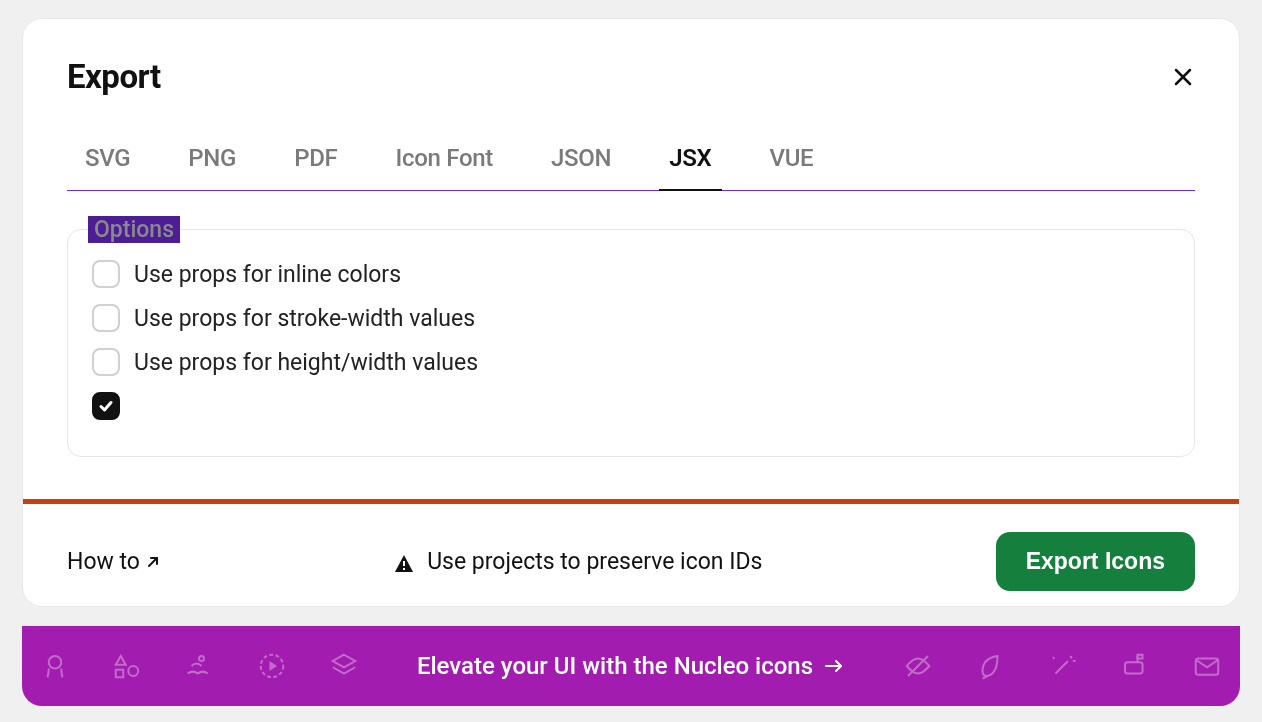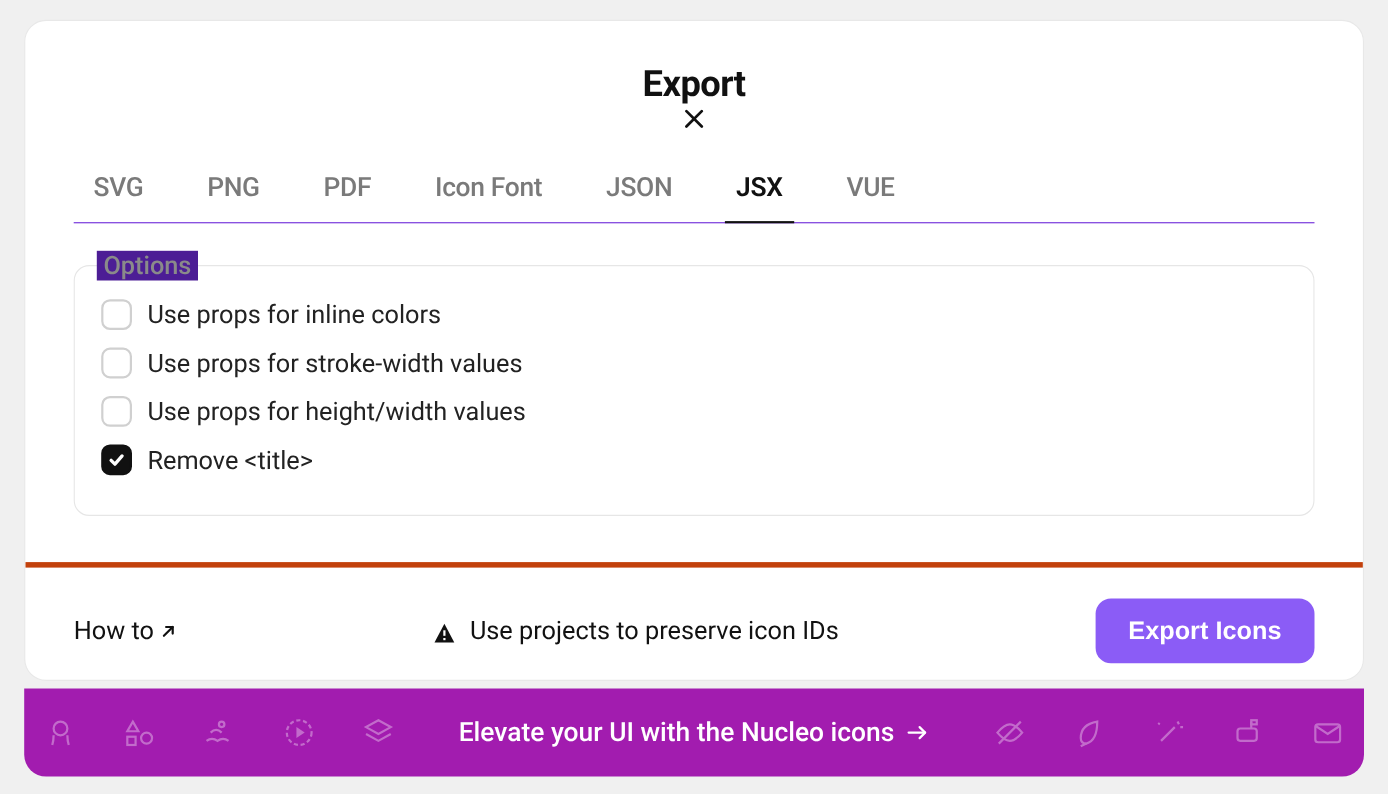--- a/index.html
+++ b/index.html
@@ -23,22 +23,21 @@
       flex-direction: column;
       overflow: hidden;
     }
     .modal-body {
       padding: 38px 44px 42px 44px;
     }
     .modal-header {
       display: flex;
       justify-content: space-between;
       align-items: center;
-      margin-bottom: 30px;
-      flex-direction: column;
+      margin-bottom: 42px;
     }
     .modal-title {
       font-size: 33px;
       font-weight: 700;
       color: #111;
       letter-spacing: -0.5px;
     }
     .close-btn {
       width: 24px;
       height: 24px;
@@ -135,21 +134,21 @@
       gap: 6px;
     }
     .footer-center {
       display: flex;
       align-items: flex-end;
       gap: 12px;
       font-size: 23px;
       color: #111;
     }
     .export-btn {
-      background: #8b5cf6;
+      background: #15803d;
       color: #fff;
       font-size: 23px;
       font-weight: 600;
       padding: 16px 30px;
       border-radius: 14px;
       border: none;
       cursor: pointer;
     }
     .banner {
       position: absolute;
@@ -227,21 +226,20 @@
       <div class="option-row">
         <div class="checkbox"></div>
         <div class="option-label">Use props for height/width values</div>
       </div>
       <div class="option-row">
         <div class="checkbox checked">
           <svg width="16" height="16" viewBox="0 0 16 16" stroke="#fff" stroke-width="3" fill="none" stroke-linecap="round" stroke-linejoin="round">
               <polyline points="3,8.5 6.5,12 13,4.5"></polyline>
             </svg>
         </div>
-        <div class="option-label">Remove &lt;title&gt;</div>
       </div>
     </div>
   </div>
 
   <div class="modal-footer">
     <div class="howto">
       <span>How to</span>
       <svg width="14" height="14" viewBox="0 0 14 14" stroke="#111" stroke-width="2" fill="none" stroke-linecap="round" stroke-linejoin="round">
           <line x1="3" y1="11" x2="11" y2="3"></line>
           <polyline points="5,3 11,3 11,9"></polyline>

